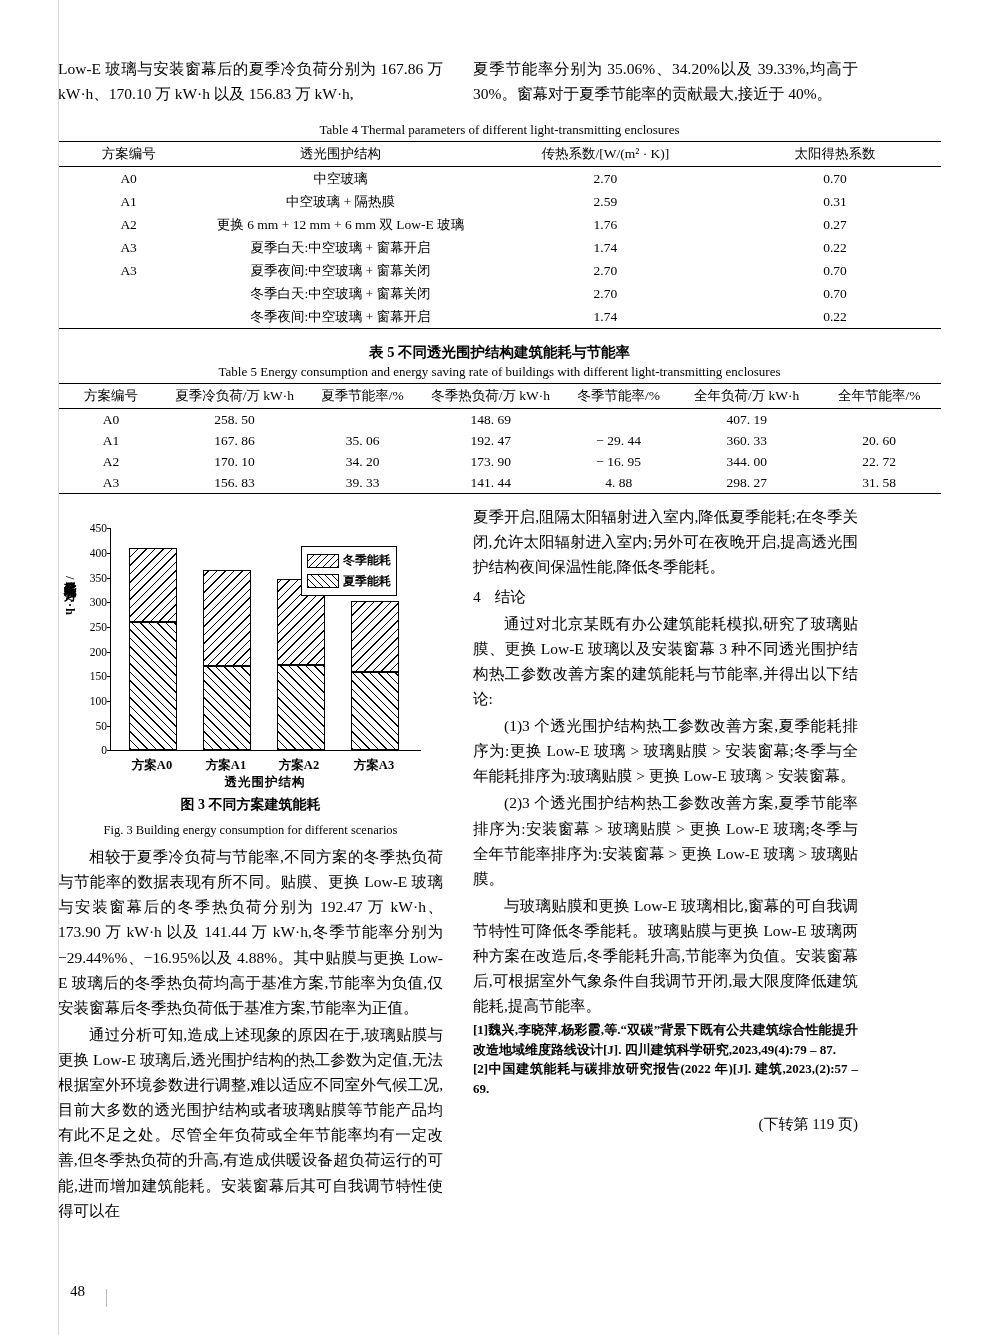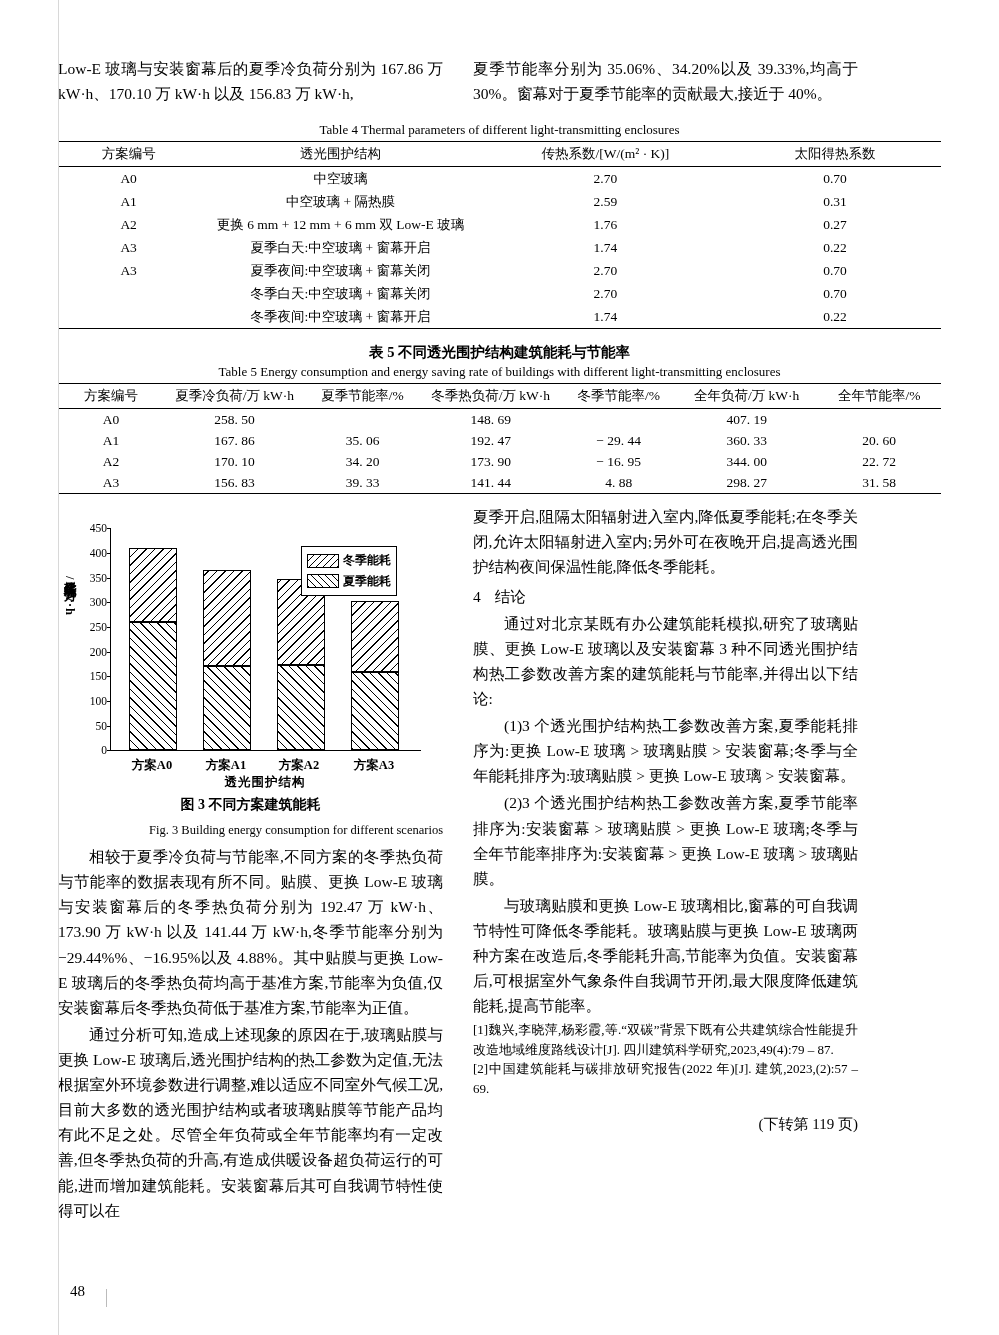--- a/index.html
+++ b/index.html
@@ -93,27 +93,27 @@
   }
   .legend-row{display:flex;align-items:center;gap:4px;margin:1px 0;}
   .swatch{
     width:30px;height:12px;border:1px solid #000;
     background:repeating-linear-gradient(-45deg,#000 0 1px,transparent 1px 5px);
   }
   .swatch.s2{background:repeating-linear-gradient(45deg,#000 0 1px,transparent 1px 5px);}
   .fig-cap{
     text-align:center;font-size:14px;font-weight:bold;margin-top:4px;
   }
-  .fig-cap-en{text-align:right;font-size:12.5px;margin-top:3px;font-weight:normal;}
+  .fig-cap-en{text-align:center;font-size:12.5px;margin-top:3px;font-weight:normal;}
 
   .sec-head{margin:4px 0 2px 0;}
   .sec-head .n{margin-right:14px;}
 
   .refs-title{margin-top:16px;font-size:14px;}
-  .ref{font-size:13px;line-height:1.5;margin:0;text-align:justify;}
+  .ref{font-size:13px;line-height:1.5;margin:0;text-align:justify;font-weight:bold;}
   .cont{
     text-align:right;font-size:15px;margin-top:14px;
   }
   .pagenum{
     position:absolute;left:70px;bottom:35px;font-size:15px;
   }
   .pagebar{
     position:absolute;left:106px;bottom:28px;width:1px;height:18px;background:#bbb;
   }
   .wide-block{width:100%;}

